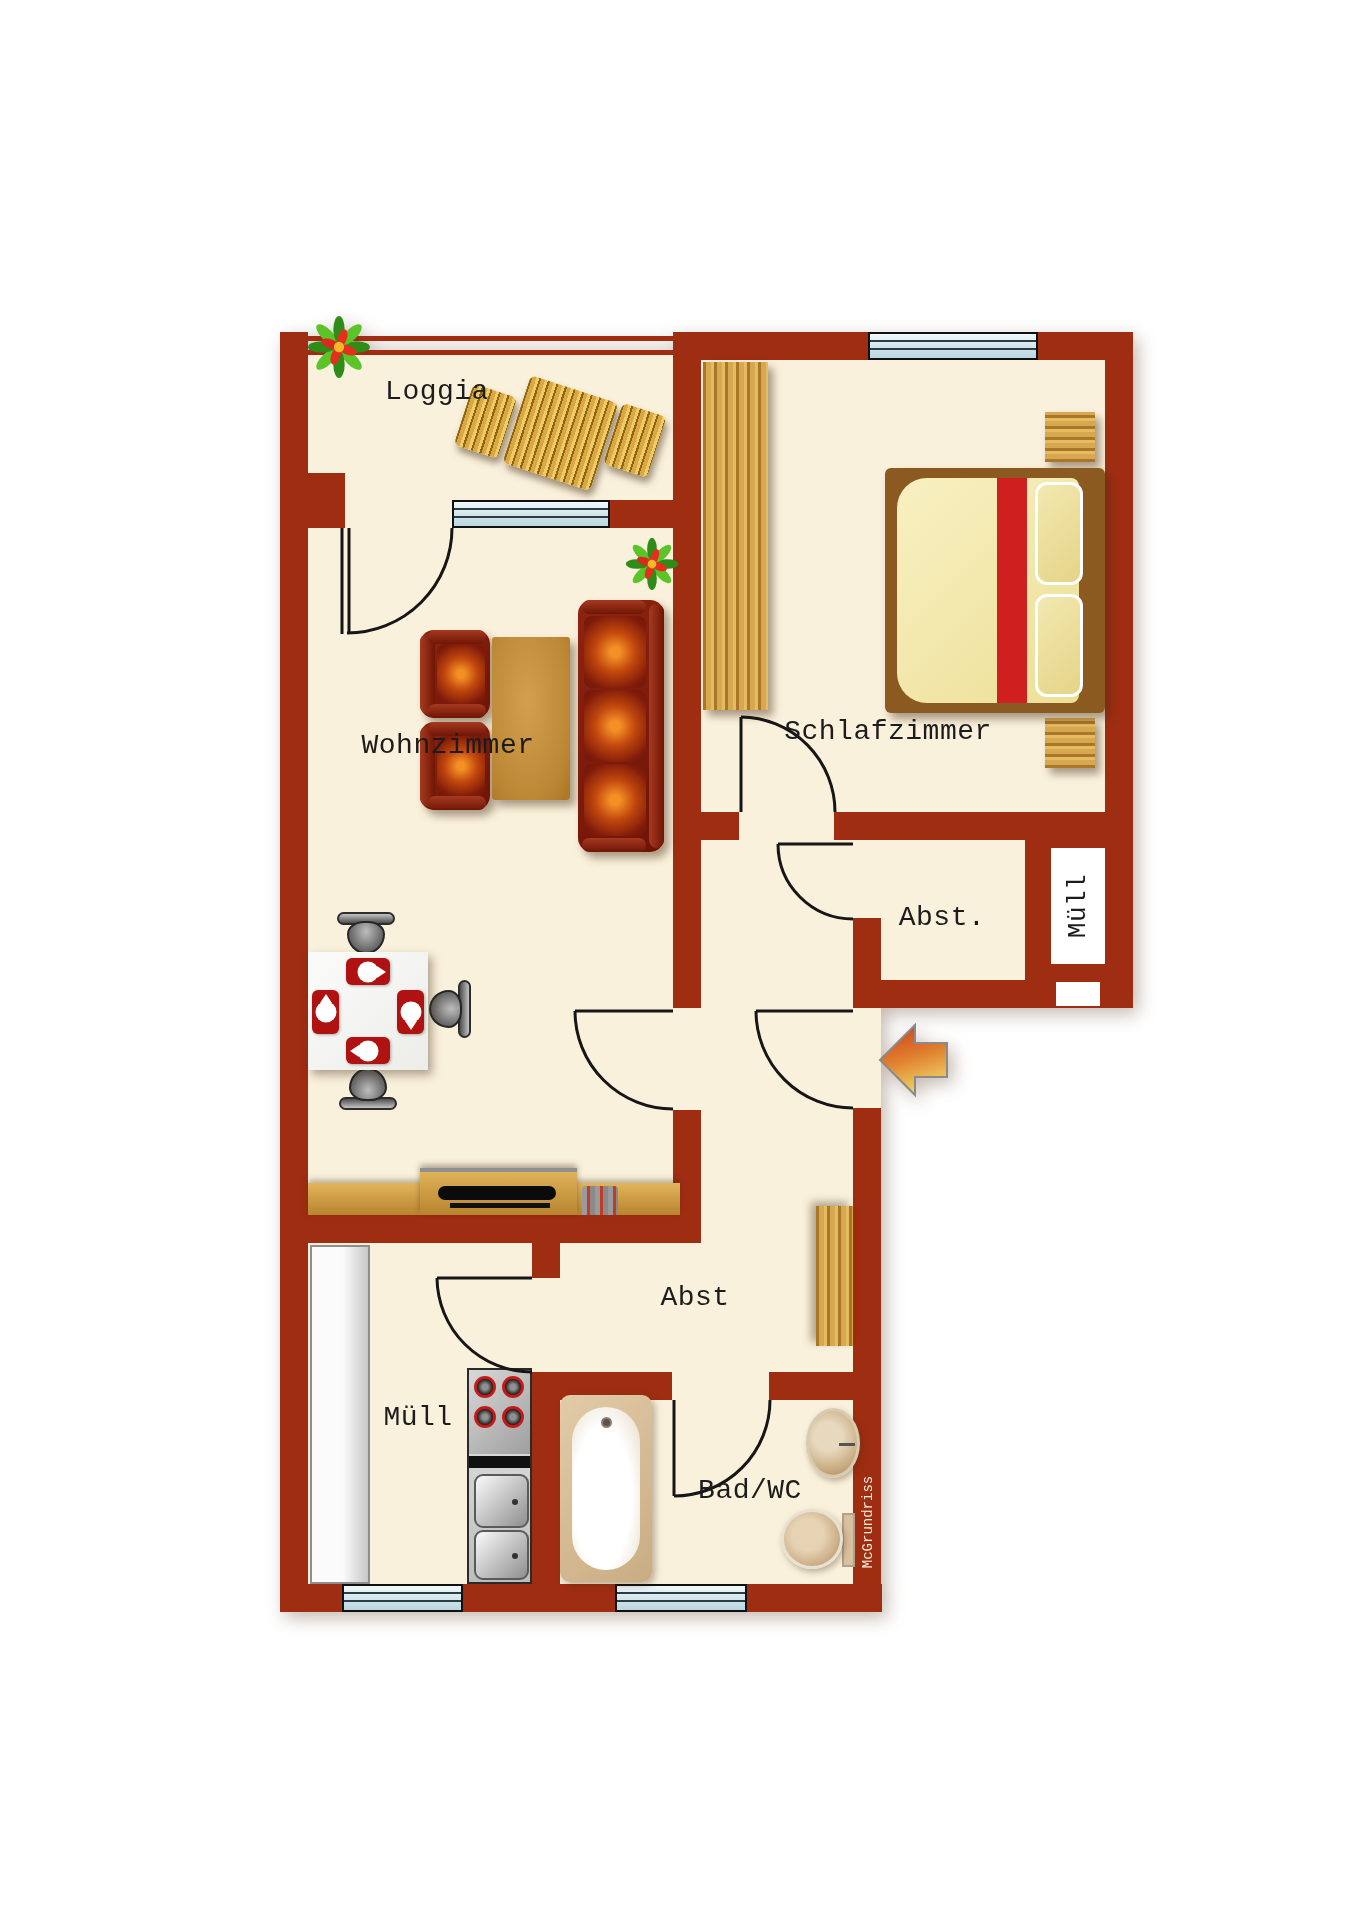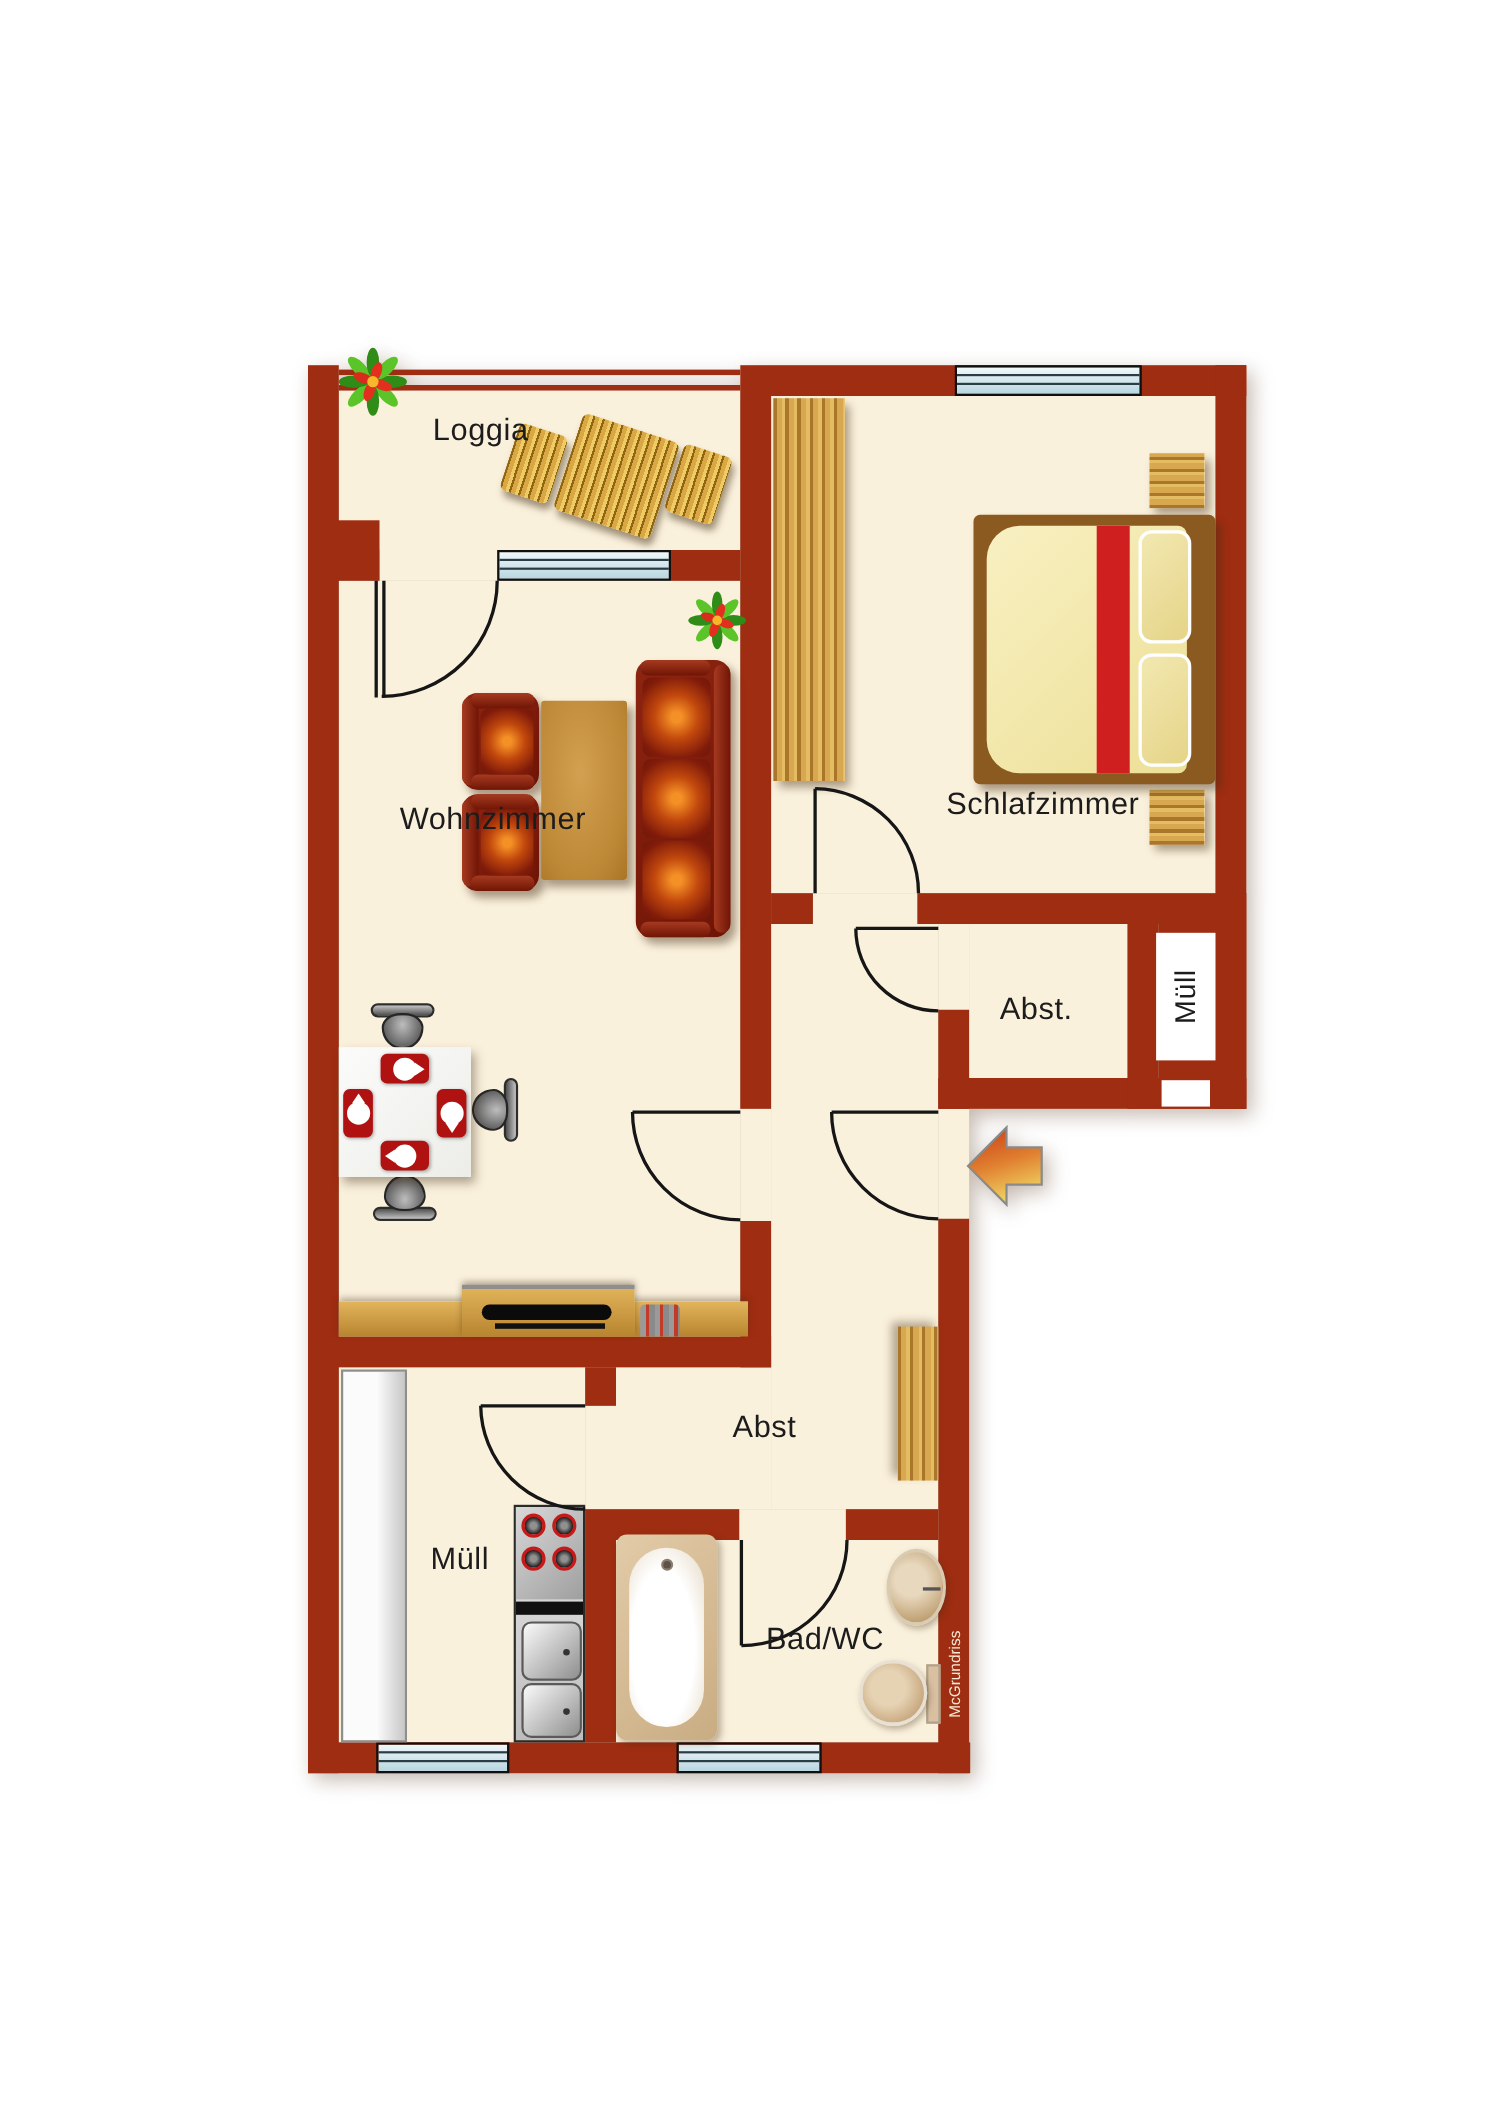--- a/index.html
+++ b/index.html
@@ -10,21 +10,21 @@
     --sofa-body:#741708; --cushion-glow:#F07010;
     --bed-mattress:#F3E7AC; --bed-runner:#CF1F1F; --mat-red:#B01212;
     --arrow-start:#C93A17; --arrow-mid:#E08030; --arrow-end:#EFD060;
     --watermark-color:#F5EAD5;
   }
   *{margin:0;padding:0;box-sizing:border-box}
   body{width:1357px;height:1920px;background:#fff;position:relative;
        font-family:"Liberation Sans", sans-serif; overflow:hidden;}
   .abs{position:absolute}
   .plan{position:absolute;left:0;top:0;width:1357px;height:1884px;
-        filter:drop-shadow(5px 6px 9px rgba(90,55,30,.35));}
+        filter:drop-shadow(5px 6px 9px rgba(90,55,30,.35));font-family:Liberation Mono, monospace;}
   .floor{position:absolute;background:var(--floor);z-index:1}
   .wall{position:absolute;background:var(--wall);z-index:2}
   .rail{position:absolute;background:var(--wall);z-index:2}
   .whitebox{position:absolute;background:#fff;z-index:3}
   .window{position:absolute;background:linear-gradient(180deg,var(--window-glass-light),var(--window-glass-dark));
           border:2px solid #101010;z-index:4}
   .window i{display:block;height:33.3%;border-bottom:2px solid #2A3C44}
   .overlay{position:absolute;left:0;top:0;z-index:6}
   .overlay path,.overlay line{stroke:var(--door-line);stroke-width:3;fill:none}
   .furn{position:absolute;z-index:5}
@@ -321,21 +321,21 @@
       <path d="M437,1278 A95,95 0 0 0 532,1372"></path>
     </g>
     <g>
       <line x1="674" y1="1400" x2="674" y2="1496"></line>
       <path d="M674,1496 A96,96 0 0 0 770,1400"></path>
     </g>
     <polygon points="880,1060 915,1025 915,1043 947,1043 947,1077 915,1077 915,1095" fill="url(#agrad)" stroke="#8A8A8A" stroke-width="2"></polygon>
   </svg>
 
   <div class="label" style="left:437px;top:391px">Loggia</div>
-  <div class="label" style="left:948px;top:731px">Schlafzimmer</div>
+  <div class="label" style="left:888px;top:731px">Schlafzimmer</div>
   <div class="label" style="left:448px;top:745px">Wohnzimmer</div>
   <div class="label" style="left:942px;top:917px">Abst.</div>
   <div class="label vert" style="left:1078px;top:906px;font-size:26px">Müll</div>
   <div class="label" style="left:695px;top:1297px">Abst</div>
   <div class="label" style="left:418px;top:1417px">Müll</div>
   <div class="label" style="left:750px;top:1490px">Bad/WC</div>
   <div class="watermark" style="left:868px;top:1522px">McGrundriss</div>
 
 </div>
 

